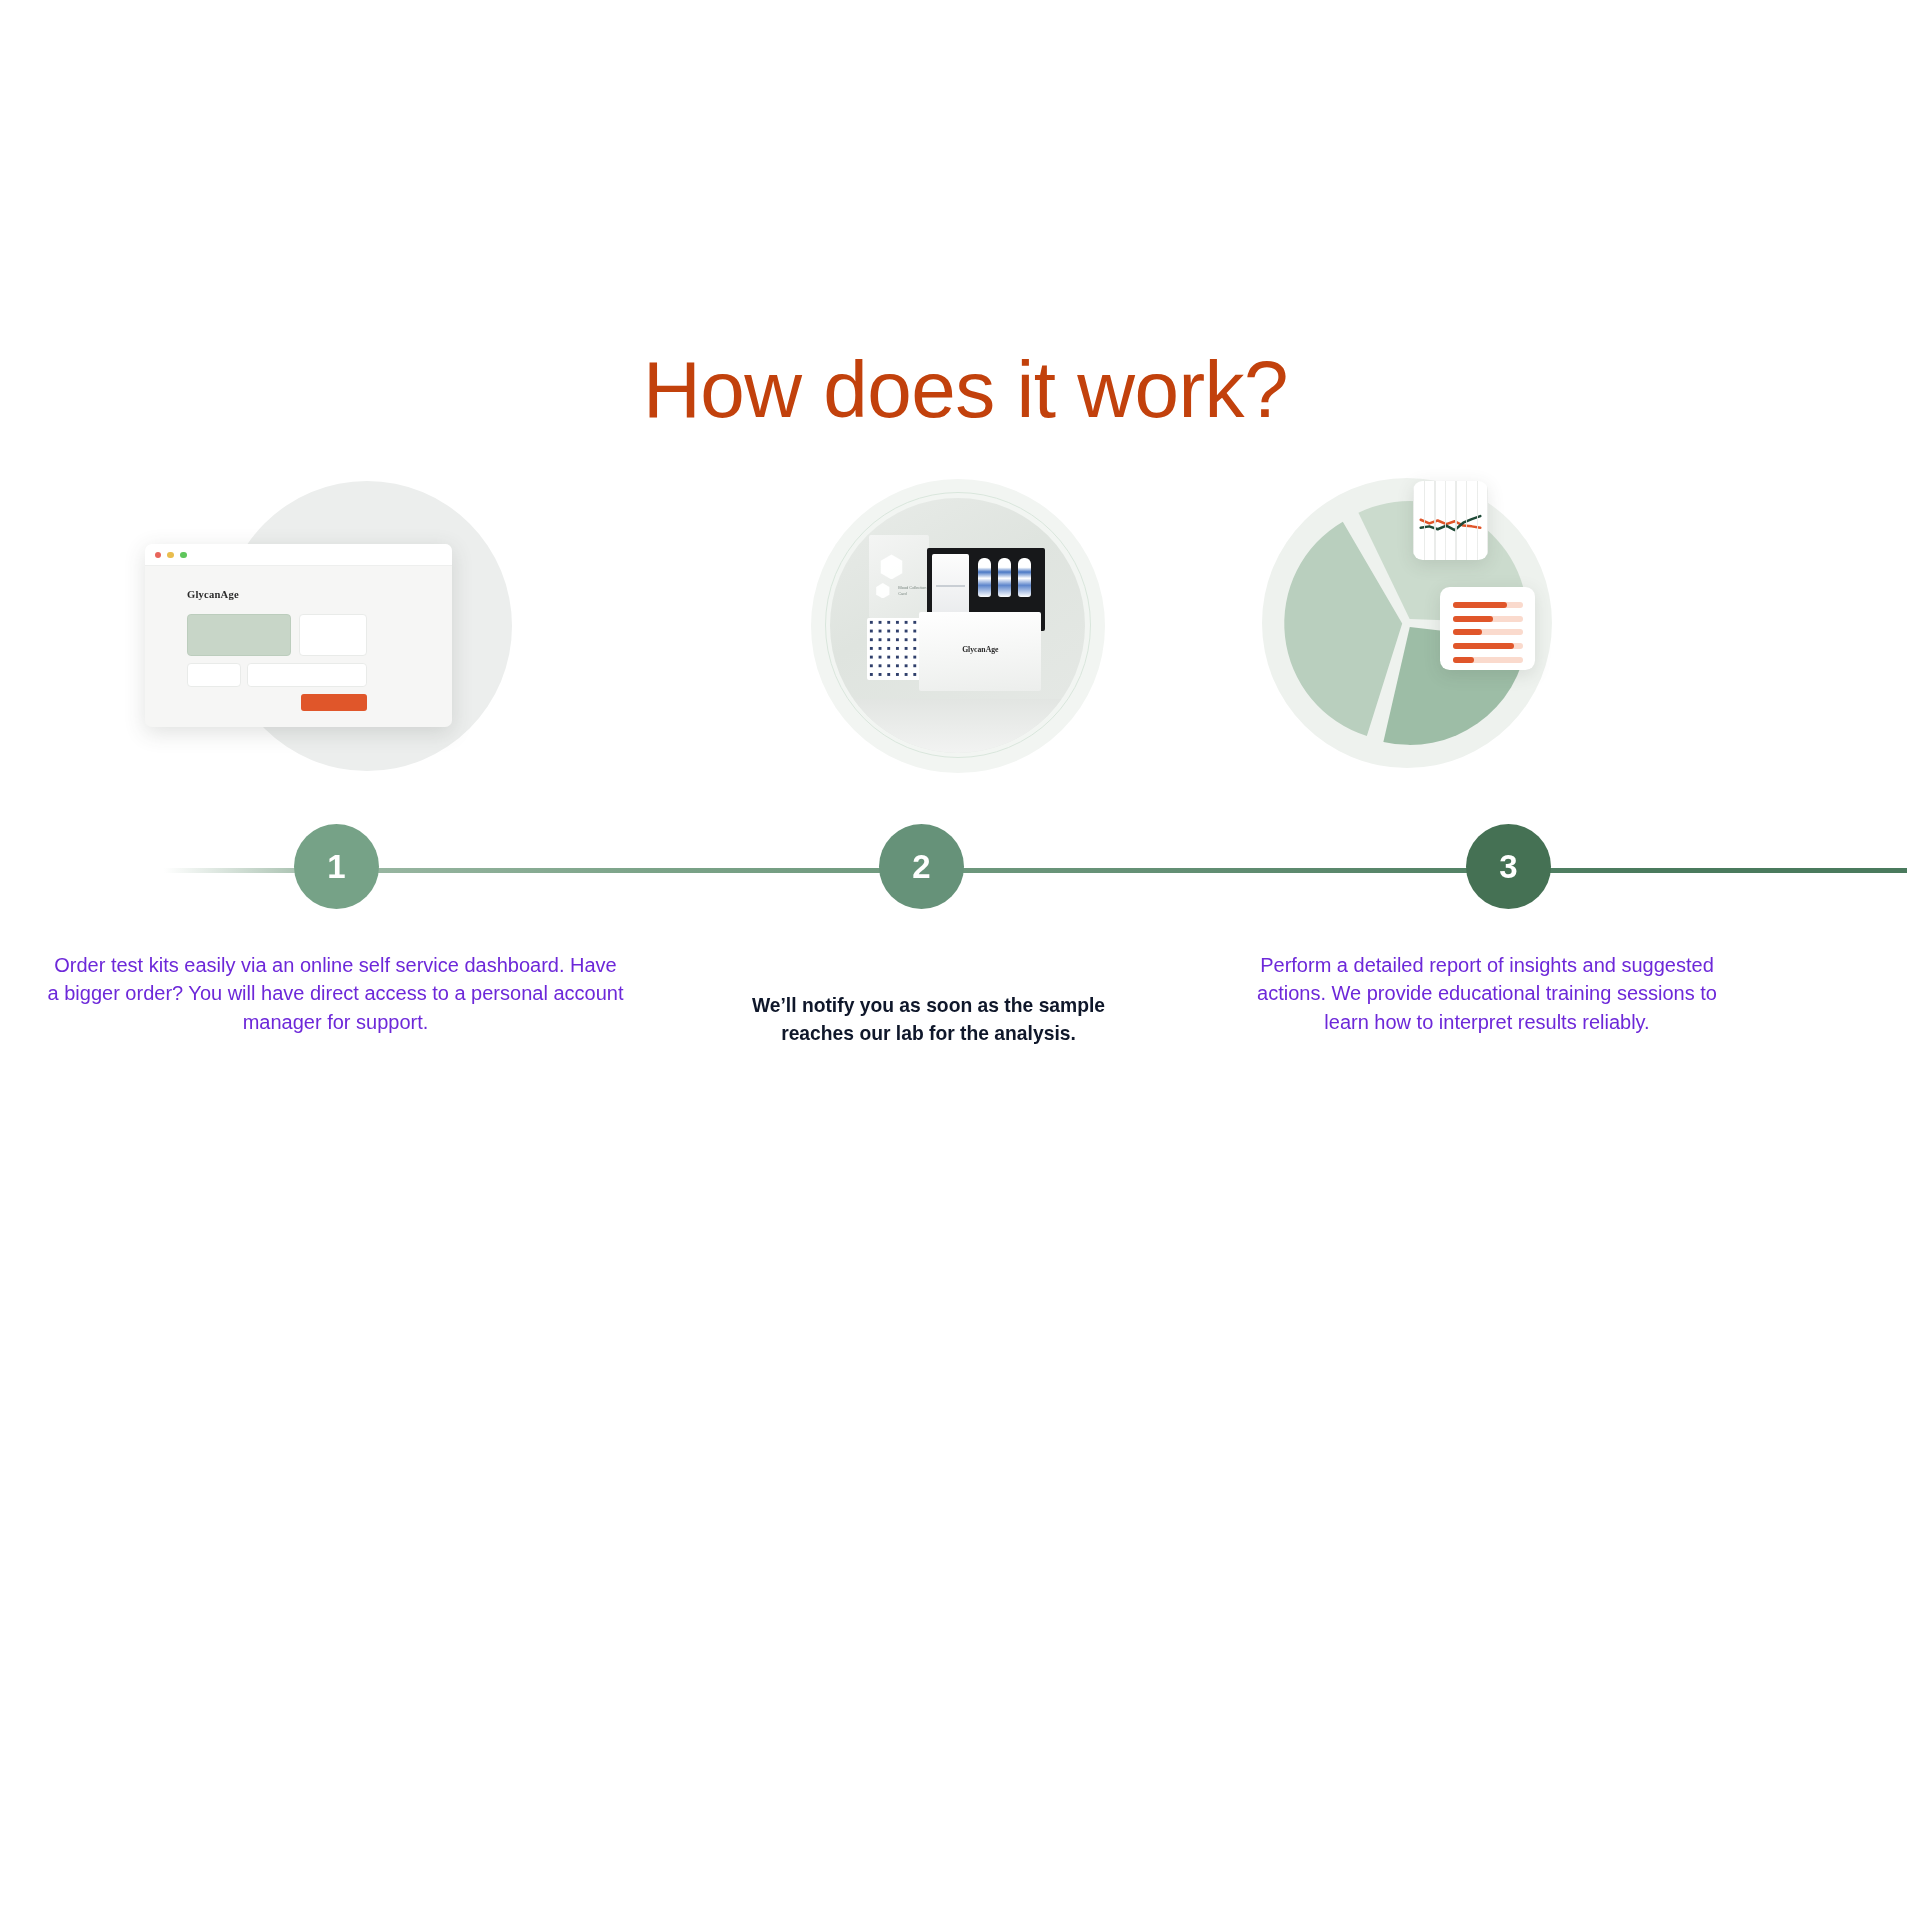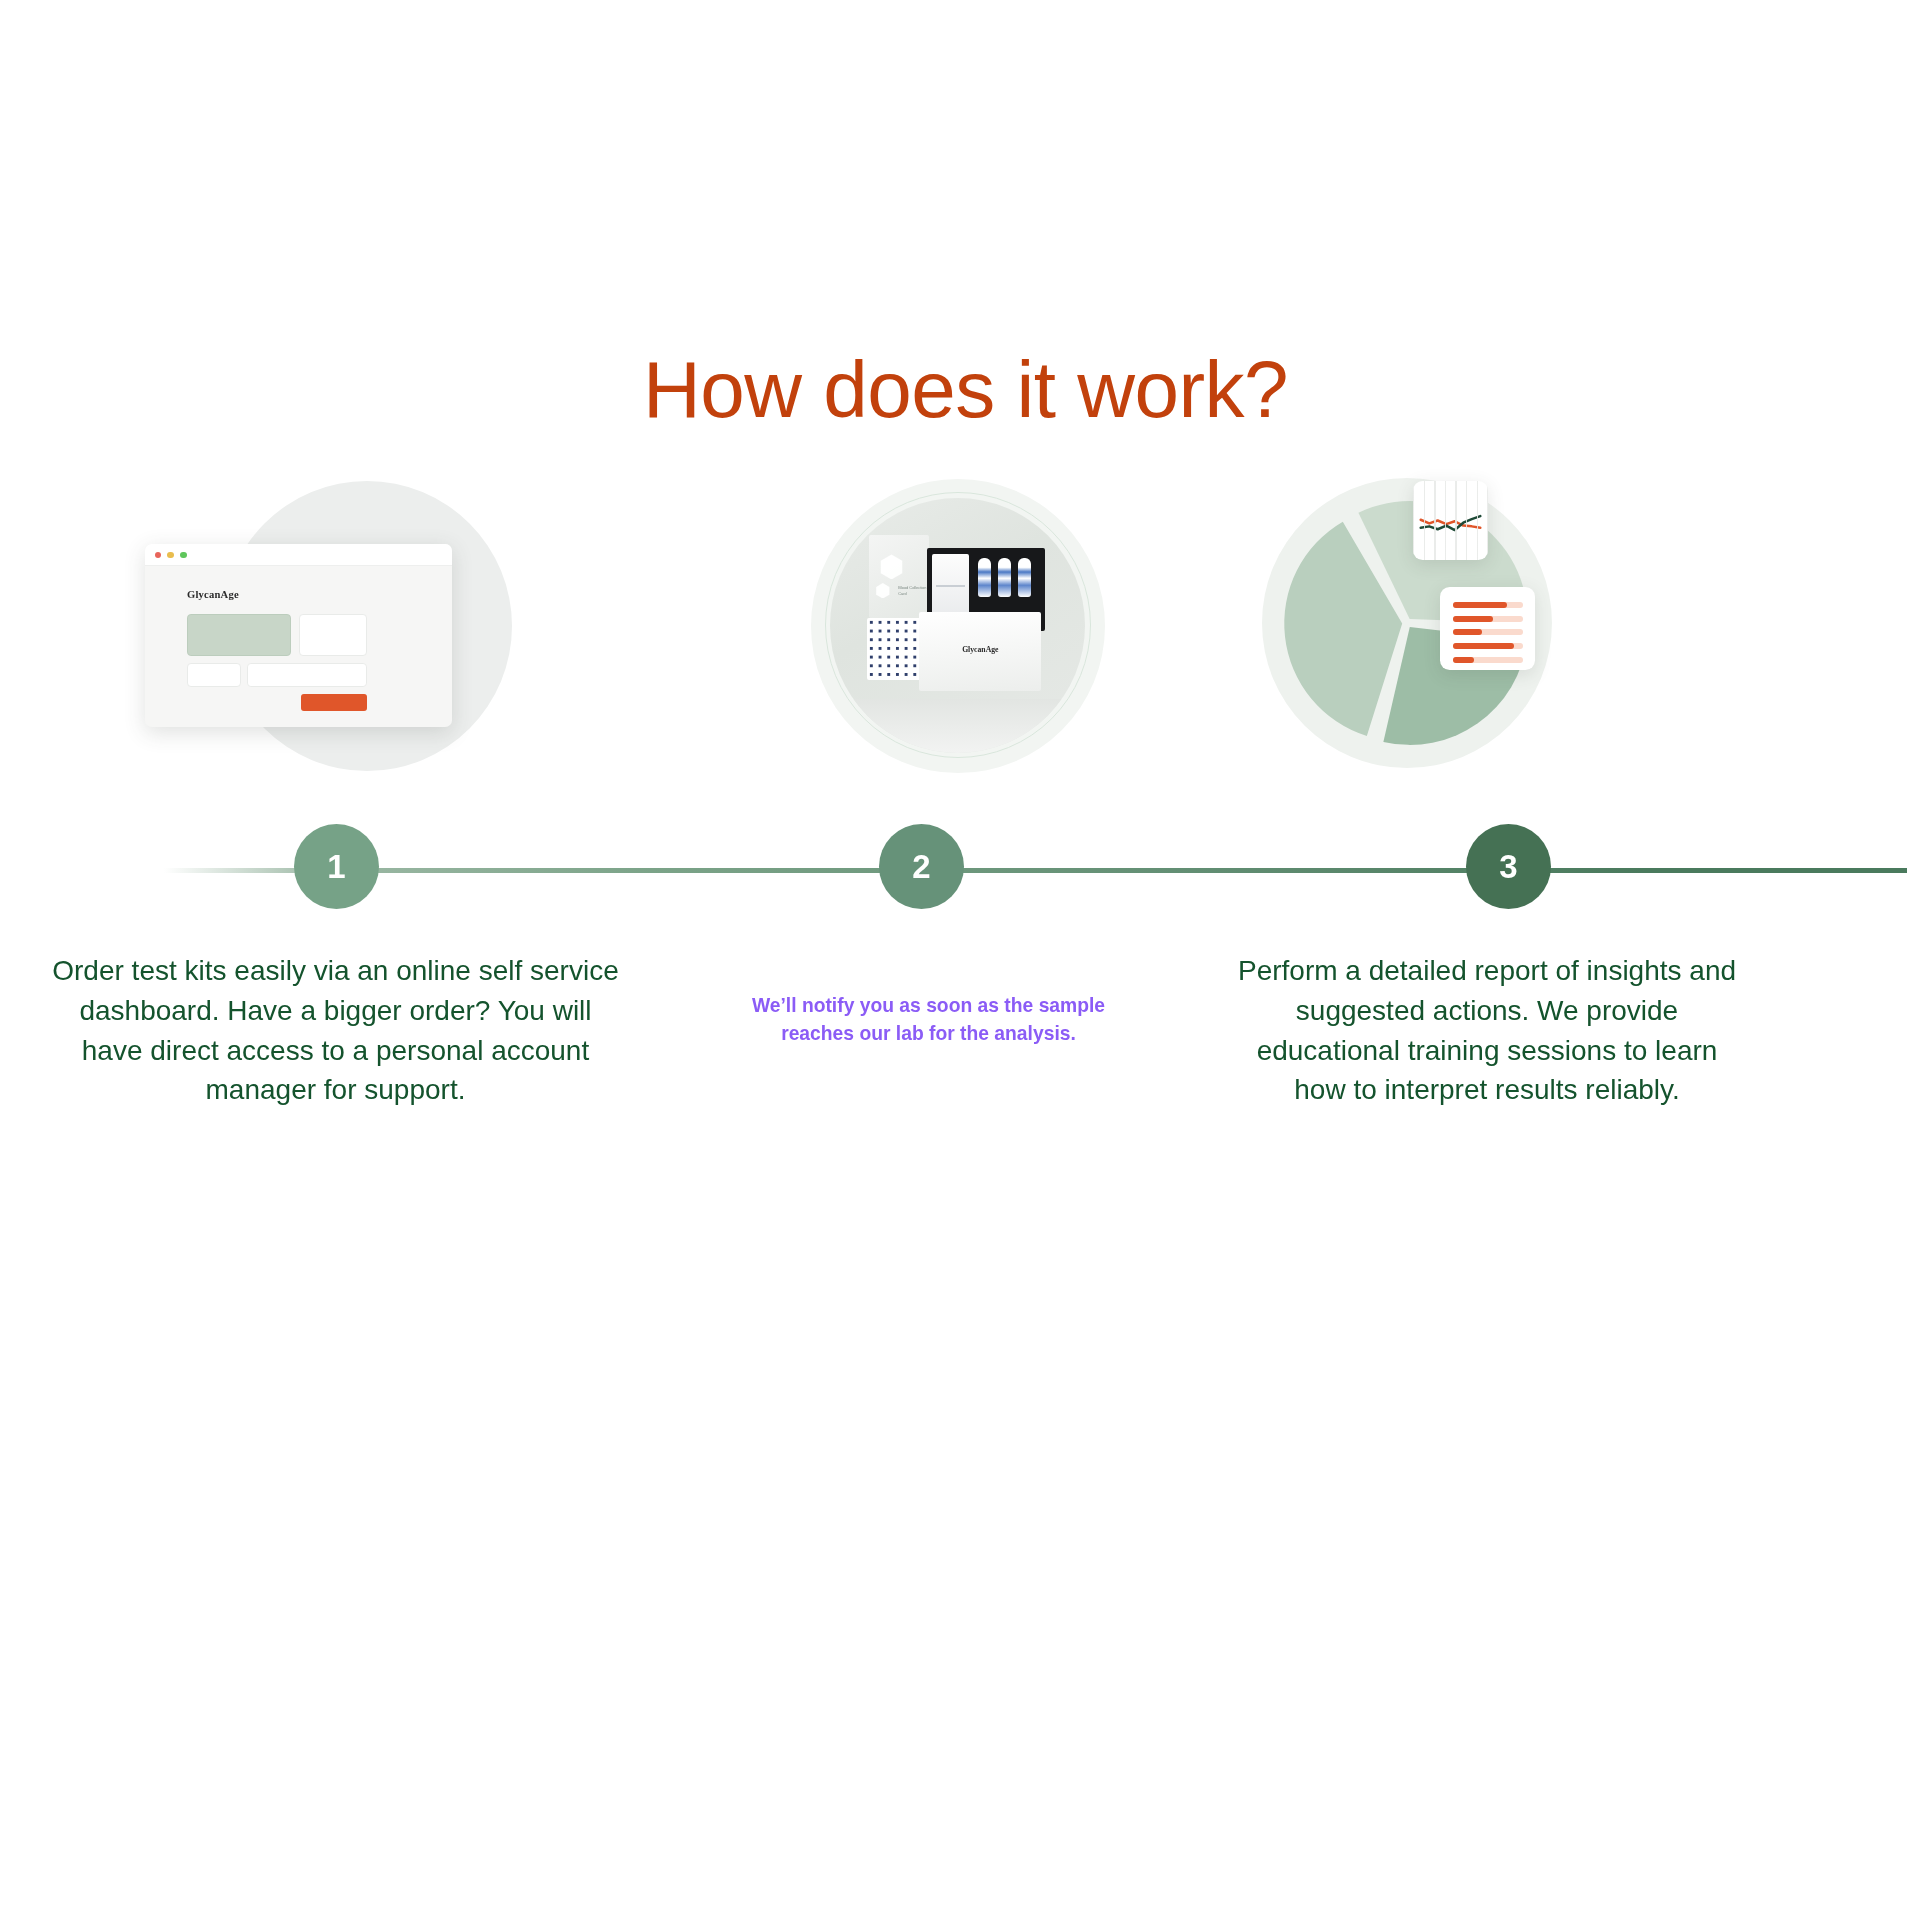--- a/index.html
+++ b/index.html
@@ -336,31 +336,31 @@
     position: absolute;
     top: 0;
     text-align: center;
     color: #243b30;
   }
   .col-1 { left: 46px;  width: 579px; }
   .col-2 { left: 716px; width: 425px; }
   .col-3 { left: 1236px; width: 502px; }
 
   .col-body {
-    font-size: 28px;
+    font-size: 20px;
     line-height: 1.42;
     font-weight: 400;
-    color: #14532d;
+    color: #6d28d9;
   }
   .col-note {
     margin-top: 41px;
     font-size: 19.3px;
     line-height: 1.45;
     font-weight: 600;
-    color: #8b5cf6;
+    color: #0f172a;
   }
 </style>
 </head>
 <body>
 
 <div id="page">
 
   <h1 class="page-title">How does it work?</h1>
 
   <div class="illus-row">

